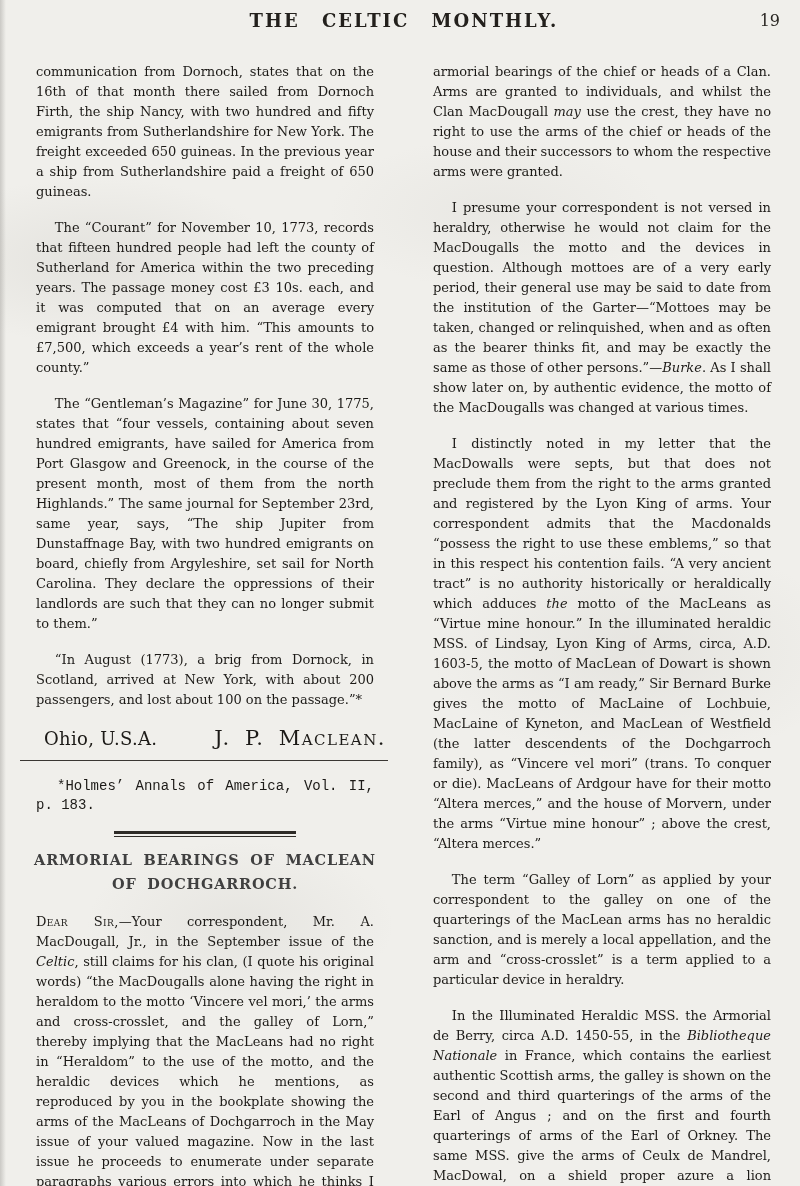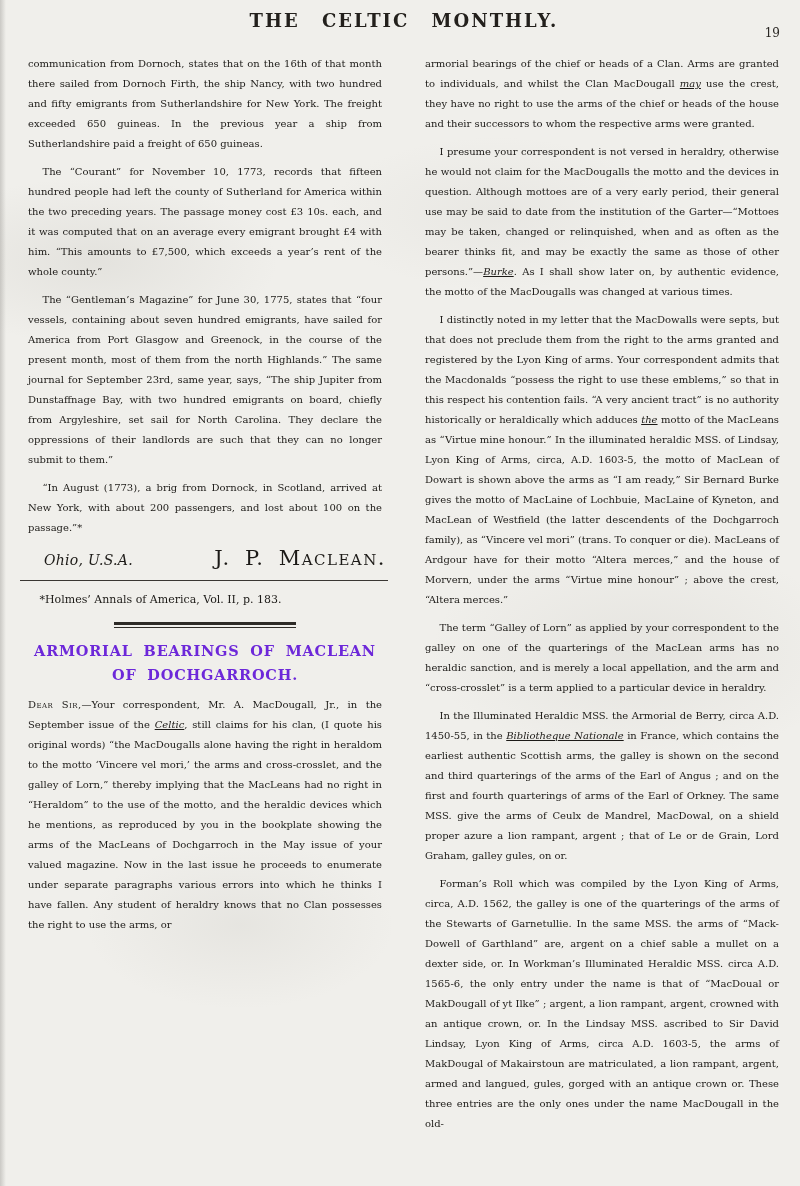--- a/index.html
+++ b/index.html
@@ -19,54 +19,54 @@
 
   .masthead {
     position: relative; height: 34px; margin-bottom: 4px;
   }
   .masthead h1 {
     margin: 0; text-align: center;
     font-size: 18px; font-weight: bold; letter-spacing: 2px; word-spacing: 14px;
     line-height: 26px; color: #23201c;
   }
   .pagenum {
-    position: absolute; right: 8px; top: 12px; font-size: 12px; line-height: 26px; color: #2a2723;
+    position: absolute; right: 8px; top: 0; font-size: 16px; line-height: 26px; color: #2a2723;
   }
 
   .columns { display: flex; gap: 27px; }
   .col { width: 370px; flex: 0 0 370px; }
 
   p.body-par {
-    margin: 8px; text-align: justify; text-justify: inter-word;
-    font-size: 10px; line-height: 20px;
+    margin: 16px; text-align: justify; text-justify: inter-word;
+    font-size: 13px; line-height: 20px;
     text-indent: 1.45em;
   }
   p.noindent { text-indent: 0; }
-  .it { font-style: italic; text-decoration: underline; }
+  .it { font-style: italic; }
   .sc { font-variant: small-caps; letter-spacing: .4px; }
 
   .sigrow {
     display: flex; justify-content: space-between; align-items: baseline;
     margin: 8px 0 2px 0; padding: 0 4px 0 24px;
   }
-  .sig-place { font-size: 14px; letter-spacing: .3px; font-style: italic; }
+  .sig-place { font-size: 18px; letter-spacing: .3px; }
   .sig-name  { font-size: 21px; font-variant: small-caps; letter-spacing: 1.5px; word-spacing: 6px; }
 
   .fnrule { border: none; border-top: 1px solid #3a3733; margin: 10px 2px 9px 0; }
-  p.footnote { margin: 3px; font-size: 11px; line-height: 19px; text-indent: 1.5em; text-align: justify; }
+  p.footnote { margin: 16px; font-size: 14px; line-height: 19px; text-indent: 1.5em; text-align: justify; font-family: Liberation Mono, monospace; }
 
   .dblrule {
     width: 182px; margin: 13px auto 11px auto; height: 2px;
     border-top: 3px solid #2e2b27; border-bottom: 1px solid #2e2b27;
   }
 
   h2.article-heading {
     margin: 0 0 6px 0; text-align: center;
     font-size: 14.5px; font-weight: bold; letter-spacing: .8px; word-spacing: 5px;
-    line-height: 24px; color: #6d28d9;
+    line-height: 24px; color: #404040;
   }
 </style>
 </head>
 <body>
 
 <div class="page">
 
   <div class="masthead">
     <h1>THE  CELTIC  MONTHLY.</h1>
     <div class="pagenum">19</div>

